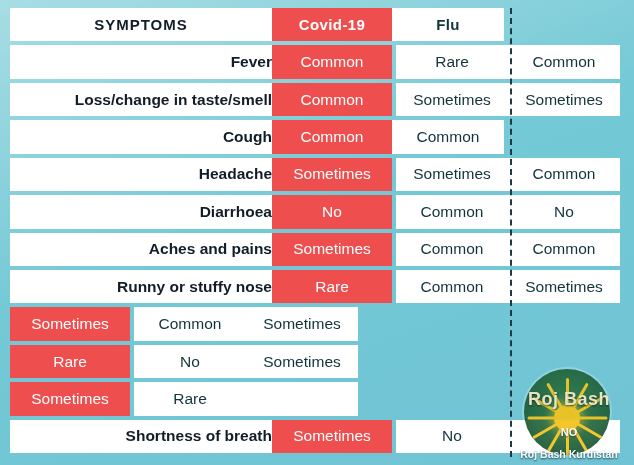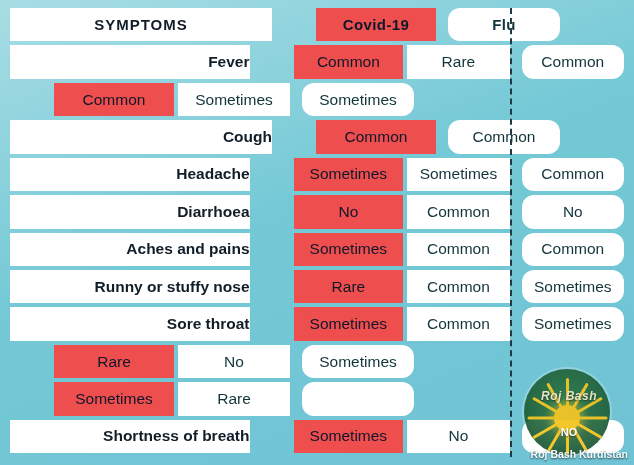--- a/index.html
+++ b/index.html
@@ -49,39 +49,37 @@
     background: #ffffff;
     justify-content: flex-end;
     font-weight: bold;
     font-size: 15.5px;
     color: #111d28;
     text-align: right;
   }
   .c-covid {
     width: 120px;
     background: #ee4e4e;
-    color: #0f172a;
-    justify-content: center;
-    font-size: 15.5px;
-    margin-left: 44px;
+    color: #ffffff;
+    justify-content: center;
+    font-size: 15.5px;
   }
   .c-cold {
     width: 112px;
     background: #ffffff;
     justify-content: center;
     margin-left: 4px;
     font-size: 15.5px;
   }
   .c-flu {
     width: 112px;
     background: #ffffff;
     justify-content: center;
-    margin-left: 12px;
-    font-size: 15.5px;
-    border-radius: 12px;
+    margin-left: 0;
+    font-size: 15.5px;
   }
 
   
   .row.header .cell {
     font-weight: bold;
     letter-spacing: 0.4px;
   }
   .row.header .c-symptom {
     justify-content: center;
     padding-right: 0;
@@ -150,43 +148,42 @@
     transform-origin: 50% 0%;
     border-radius: 2px;
   }
   .logo .logo-top-text {
     position: absolute;
     left: 0;
     top: 20px;
     width: 118px;
     text-align: center;
     color: #f3e6c0;
-    font-size: 12px;
+    font-size: 18px;
     font-weight: bold;
     text-shadow: 0 1px 2px rgba(0,0,0,0.6);
     letter-spacing: 0.5px;
-    font-style: italic;
   }
   .logo .logo-mid-text {
     position: absolute;
     left: 0;
     top: 57px;
     width: 118px;
     text-align: center;
     color: #ffffff;
     font-size: 11px;
     font-weight: bold;
     text-shadow: 0 1px 2px rgba(0,0,0,0.6);
   }
   .logo .logo-bottom-text {
     position: absolute;
     left: 0;
     bottom: 1px;
     width: 118px;
-    text-align: right;
+    text-align: center;
     color: #ffffff;
     font-size: 10.5px;
     font-weight: bold;
     text-shadow: 0 1px 2px rgba(0,0,0,0.75);
   }
 </style>
 </head>
 <body>
 
 <div id="page">
@@ -199,20 +196,21 @@
     </div>
 
     <div class="row">
       <div class="cell c-symptom">Fever</div>
       <div class="cell c-covid">Common</div>
       <div class="cell c-cold">Rare</div>
       <div class="cell c-flu">Common</div>
     </div>
 
     <div class="row">
+      <div class="cell c-symptom">Loss/change in taste/smell</div>
       <div class="cell c-covid">Common</div>
       <div class="cell c-cold">Sometimes</div>
       <div class="cell c-flu">Sometimes</div>
     </div>
 
     <div class="row">
       <div class="cell c-symptom">Cough</div>
       <div class="cell c-covid">Common</div>
       <div class="cell c-flu">Common</div>
     </div>
@@ -239,21 +237,20 @@
     </div>
 
     <div class="row">
       <div class="cell c-symptom">Runny or stuffy nose</div>
       <div class="cell c-covid">Rare</div>
       <div class="cell c-cold">Common</div>
       <div class="cell c-flu">Sometimes</div>
     </div>
 
     <div class="row">
-      <div class="cell c-symptom">Sore throat</div>
       <div class="cell c-covid">Sometimes</div>
       <div class="cell c-cold">Common</div>
       <div class="cell c-flu">Sometimes</div>
     </div>
 
     <div class="row">
       <div class="cell c-covid">Rare</div>
       <div class="cell c-cold">No</div>
       <div class="cell c-flu">Sometimes</div>
     </div>

